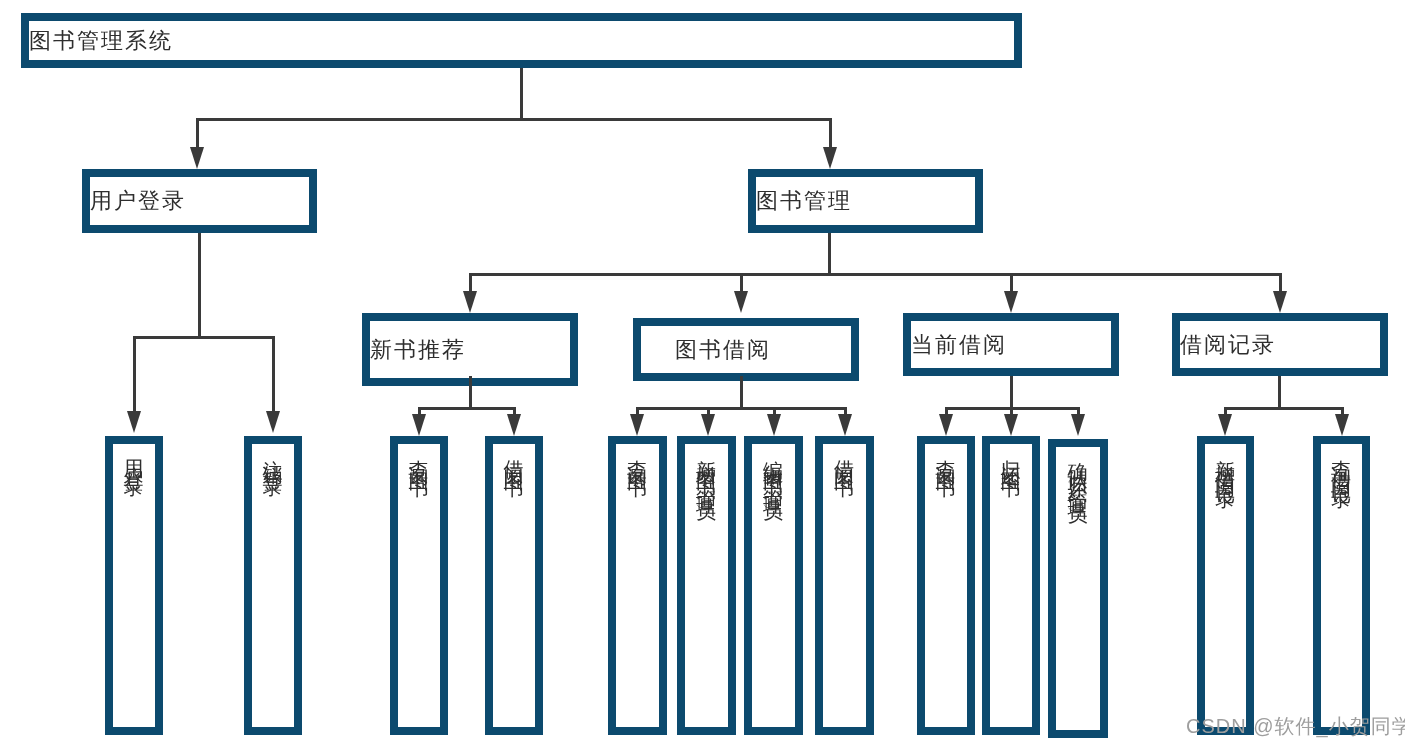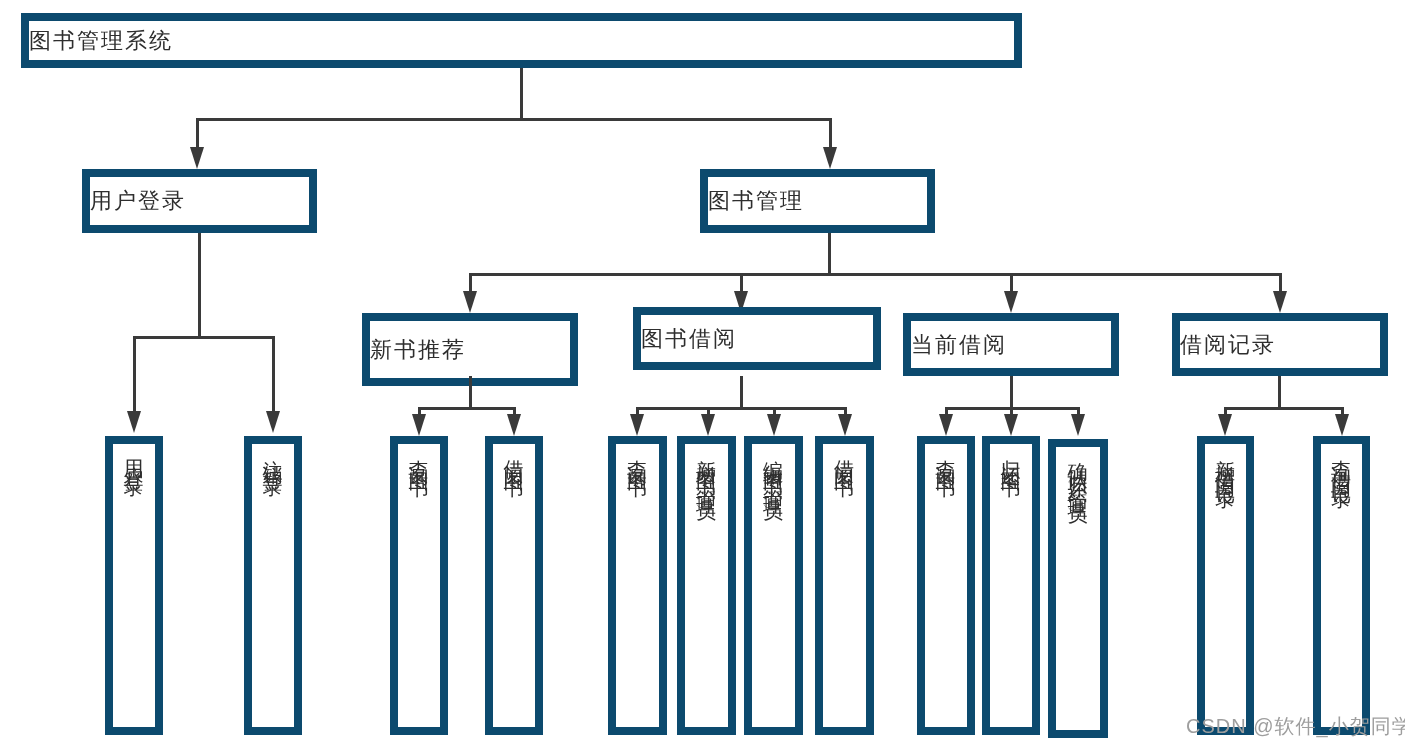--- a/index.html
+++ b/index.html
@@ -59,21 +59,21 @@
     <div class="ln" style="left:196px;top:118px;width:636px;height:3px;"></div>
     <div class="ln" style="left:196px;top:118px;width:3px;height:29px;"></div>
     <div class="ah" style="left:190px;top:147px;"></div>
     <div class="ln" style="left:829px;top:118px;width:3px;height:29px;"></div>
     <div class="ah" style="left:823px;top:147px;"></div>
   </div>
 
   <div class="node h-label" style="left:82px;top:169px;width:235px;height:64px;">
     <span>用户登录</span>
   </div>
-  <div class="node h-label" style="left:700px;top:169px;width:235px;height:64px;">
+  <div class="node h-label" style="left:748px;top:169px;width:235px;height:64px;">
     <span>图书管理</span>
   </div>
 
   <div>
     <div class="ln" style="left:198px;top:233px;width:3px;height:103px;"></div>
     <div class="ln" style="left:133px;top:336px;width:142px;height:3px;"></div>
     <div class="ln" style="left:133px;top:336px;width:3px;height:75px;"></div>
     <div class="ah" style="left:127px;top:411px;"></div>
     <div class="ln" style="left:272px;top:336px;width:3px;height:75px;"></div>
     <div class="ah" style="left:266px;top:411px;"></div>
@@ -88,21 +88,21 @@
     <div class="ah" style="left:734px;top:291px;"></div>
     <div class="ln" style="left:1010px;top:273px;width:3px;height:18px;"></div>
     <div class="ah" style="left:1004px;top:291px;"></div>
     <div class="ln" style="left:1279px;top:273px;width:3px;height:18px;"></div>
     <div class="ah" style="left:1273px;top:291px;"></div>
   </div>
 
   <div class="node h-label" style="left:362px;top:313px;width:216px;height:73px;">
     <span>新书推荐</span>
   </div>
-  <div class="node h-label" style="left:633px;top:307px;width:248px;height:63px;">
+  <div class="node h-label" style="left:633px;top:318px;width:226px;height:63px;padding-left:34px;">
     <span>图书借阅</span>
   </div>
   <div class="node h-label" style="left:903px;top:313px;width:216px;height:63px;">
     <span>当前借阅</span>
   </div>
   <div class="node h-label" style="left:1172px;top:313px;width:216px;height:63px;">
     <span>借阅记录</span>
   </div>
 
   <div>

